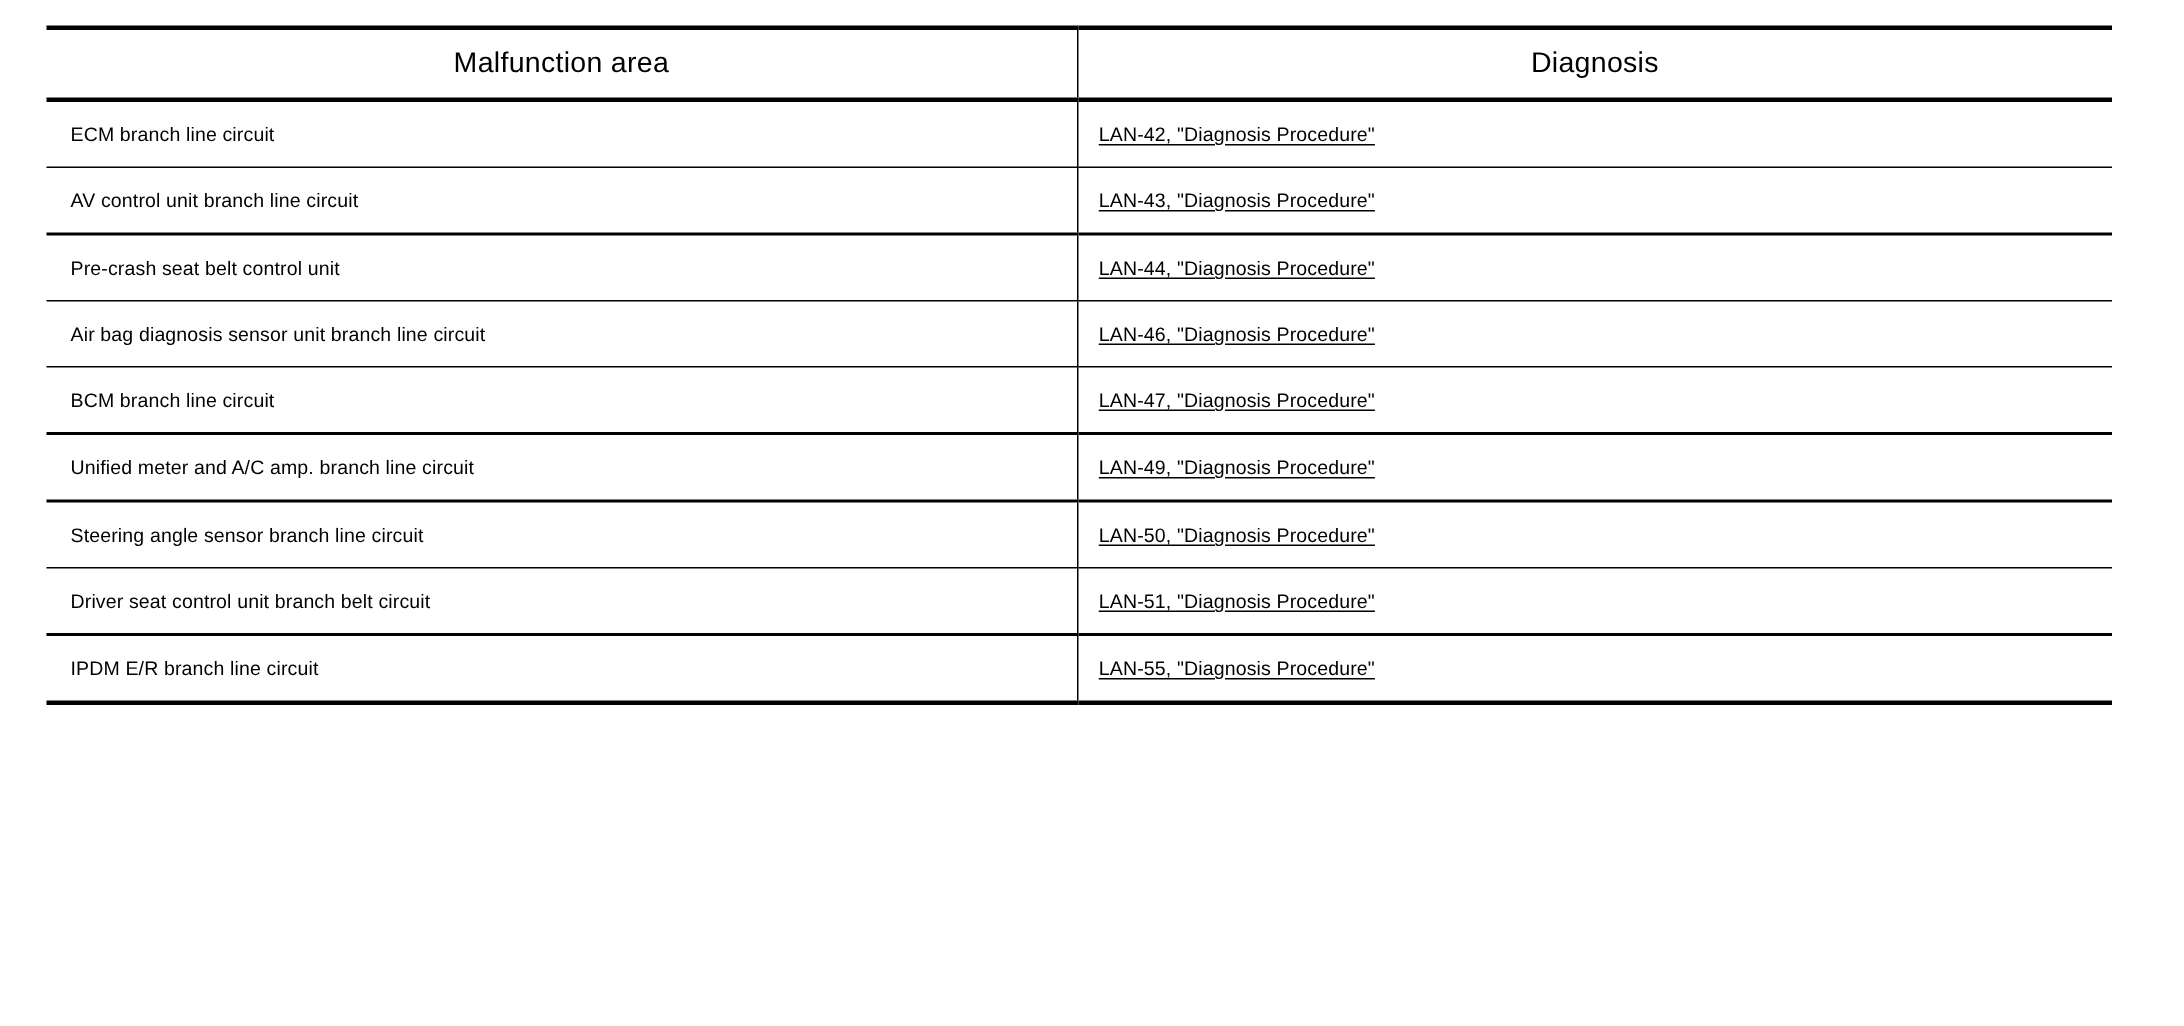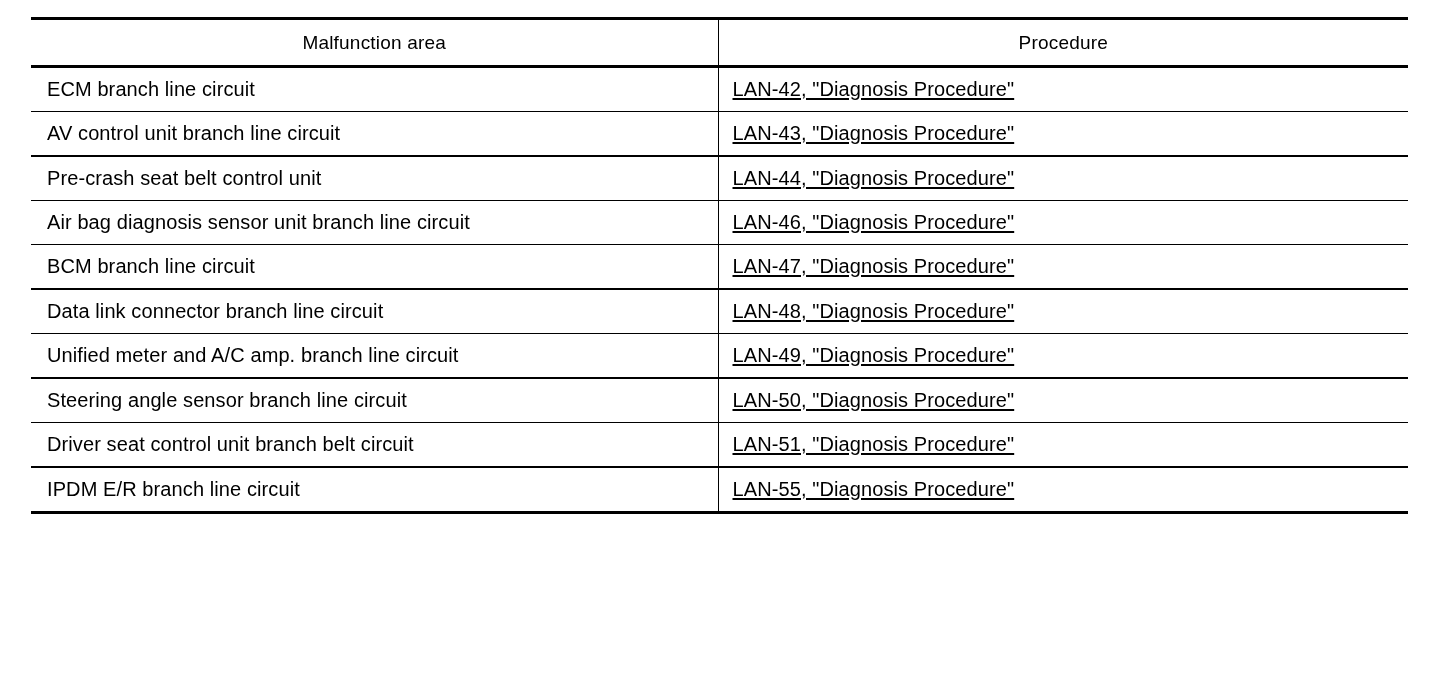--- a/index.html
+++ b/index.html
@@ -51,21 +51,21 @@
     border-bottom: 3px solid #000000;
   }
   .ref-table thead th.th-area {
     border-right: 1.5px solid #000000;
   }
 
   .ref-table tbody td {
     height: 43px;
     padding: 0 16px;
     vertical-align: middle;
-    font-size: 20px;
+    font-size: 13px;
     letter-spacing: 0.1px;
     border-bottom: 1.5px solid #000000;
     white-space: nowrap;
     overflow: hidden;
     margin-top: 28px;
   }
   .ref-table tbody td.cell-area {
     border-right: 1.5px solid #000000;
     padding-left: 16px;
   }
@@ -97,21 +97,21 @@
 <div class="page">
 
   <table class="ref-table">
     <colgroup>
       <col class="col-area">
       <col class="col-ref">
     </colgroup>
     <thead>
       <tr>
         <th class="th-area">Malfunction area</th>
-        <th class="th-ref">Procedure</th>
+        <th class="th-ref">Diagnosis</th>
       </tr>
     </thead>
     <tbody id="table-body">
         <tr>
           <td class="cell-area">ECM branch line circuit</td>
           <td class="cell-ref"><span class="ref-link">LAN-42, "Diagnosis Procedure"</span></td>
         </tr>
         <tr class="rule-heavy">
           <td class="cell-area">AV control unit branch line circuit</td>
           <td class="cell-ref"><span class="ref-link">LAN-43, "Diagnosis Procedure"</span></td>
@@ -121,24 +121,20 @@
           <td class="cell-ref"><span class="ref-link">LAN-44, "Diagnosis Procedure"</span></td>
         </tr>
         <tr>
           <td class="cell-area">Air bag diagnosis sensor unit branch line circuit</td>
           <td class="cell-ref"><span class="ref-link">LAN-46, "Diagnosis Procedure"</span></td>
         </tr>
         <tr class="rule-heavy">
           <td class="cell-area">BCM branch line circuit</td>
           <td class="cell-ref"><span class="ref-link">LAN-47, "Diagnosis Procedure"</span></td>
         </tr>
-        <tr>
-          <td class="cell-area">Data link connector branch line circuit</td>
-          <td class="cell-ref"><span class="ref-link">LAN-48, "Diagnosis Procedure"</span></td>
-        </tr>
         <tr class="rule-heavy">
           <td class="cell-area">Unified meter and A/C amp. branch line circuit</td>
           <td class="cell-ref"><span class="ref-link">LAN-49, "Diagnosis Procedure"</span></td>
         </tr>
         <tr>
           <td class="cell-area">Steering angle sensor branch line circuit</td>
           <td class="cell-ref"><span class="ref-link">LAN-50, "Diagnosis Procedure"</span></td>
         </tr>
         <tr class="rule-heavy">
           <td class="cell-area">Driver seat control unit branch belt circuit</td>

